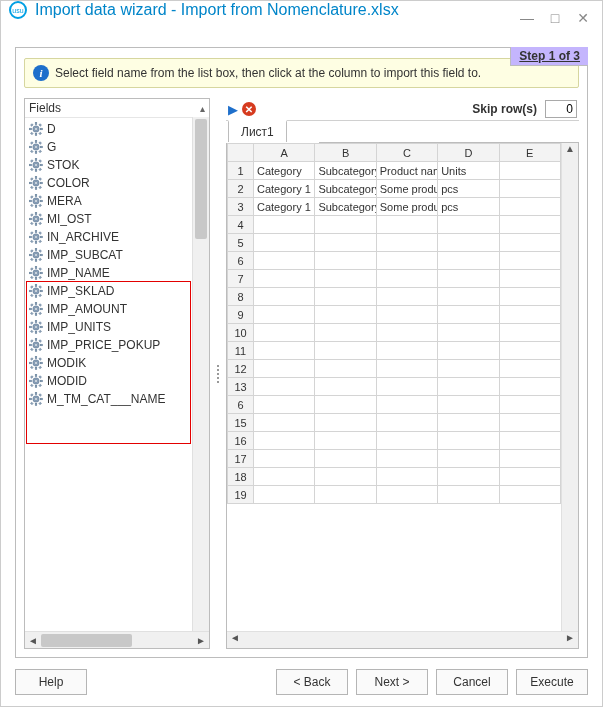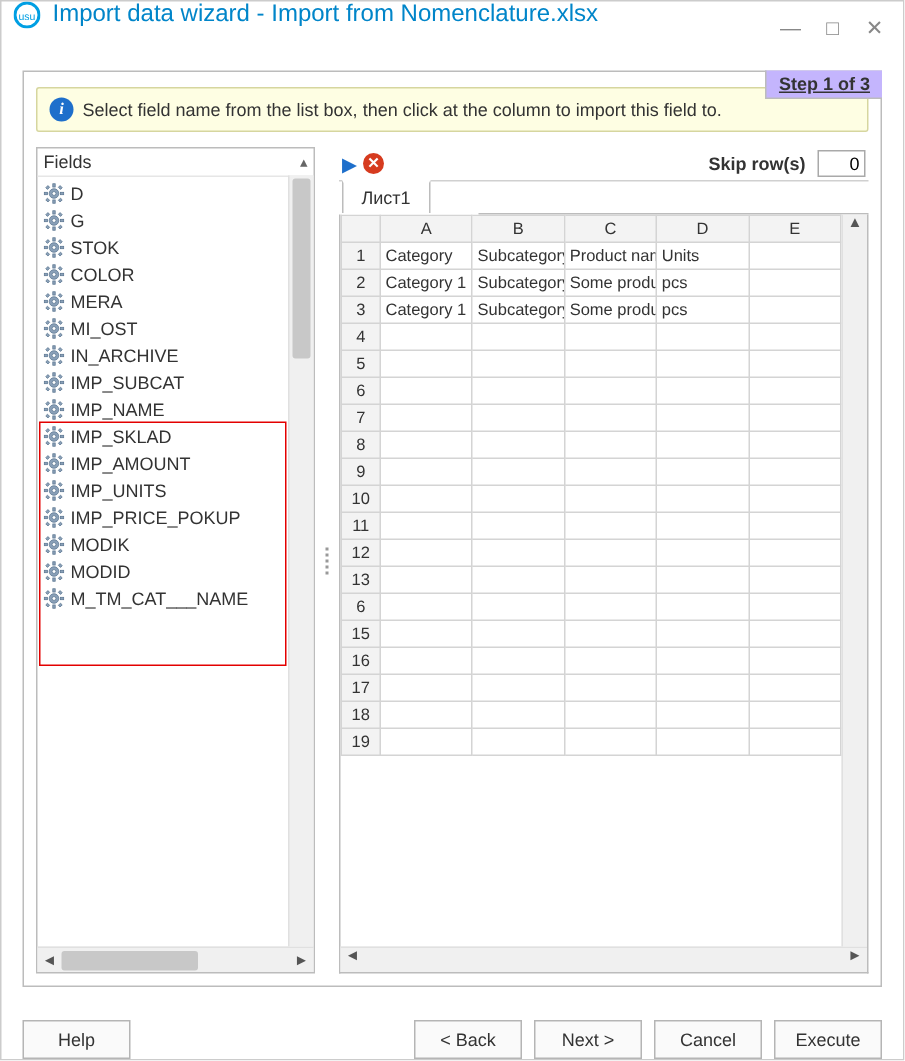--- a/index.html
+++ b/index.html
@@ -47,21 +47,21 @@
   table.grid { border-collapse:collapse; table-layout:fixed; width:100%; }
   table.grid th, table.grid td { border:1px solid #d4d4d4; height:18px; font-size:11px; padding:0 3px; overflow:hidden; white-space:nowrap; text-overflow:clip; }
   table.grid th { background:#f3f3f3; font-weight:normal; text-align:center; }
   table.grid th.corner { width:26px; background:#f3f3f3;}
   table.grid td.rowhead { background:#f3f3f3; text-align:center; width:26px; }
   .grid-vscroll { position:absolute; right:0; top:0; bottom:17px; width:17px; background:#f0f0f0; border-left:1px solid #e0e0e0;}
   .grid-vscroll .up,.grid-vscroll .down{height:16px;text-align:center;color:#555;font-size:10px;}
   .grid-hscroll { height:17px; background:#f0f0f0; border-top:1px solid #e0e0e0; display:flex;}
   .grid-hscroll .arrow{width:16px;text-align:center;color:#555;font-size:10px;}
   .grid-hscroll .track{flex:1;}
-  .button-bar { height:48px; display:flex; align-items:flex-end; padding:0 14px; gap:8px;}
+  .button-bar { height:48px; display:flex; align-items:center; padding:0 14px; gap:8px;}
   .button-bar .spacer { flex:1; }
   button.win { min-width:72px; height:26px; background:#fafafa; border:1px solid #b5b5b5; font-size:12px; color:#333; cursor:default; padding:0 12px;}
   svg.gear { flex-shrink:0;}
 </style>
 </head>
 <body>
 
 <div class="window">
   <div class="titlebar">
     <span class="app-icon">

